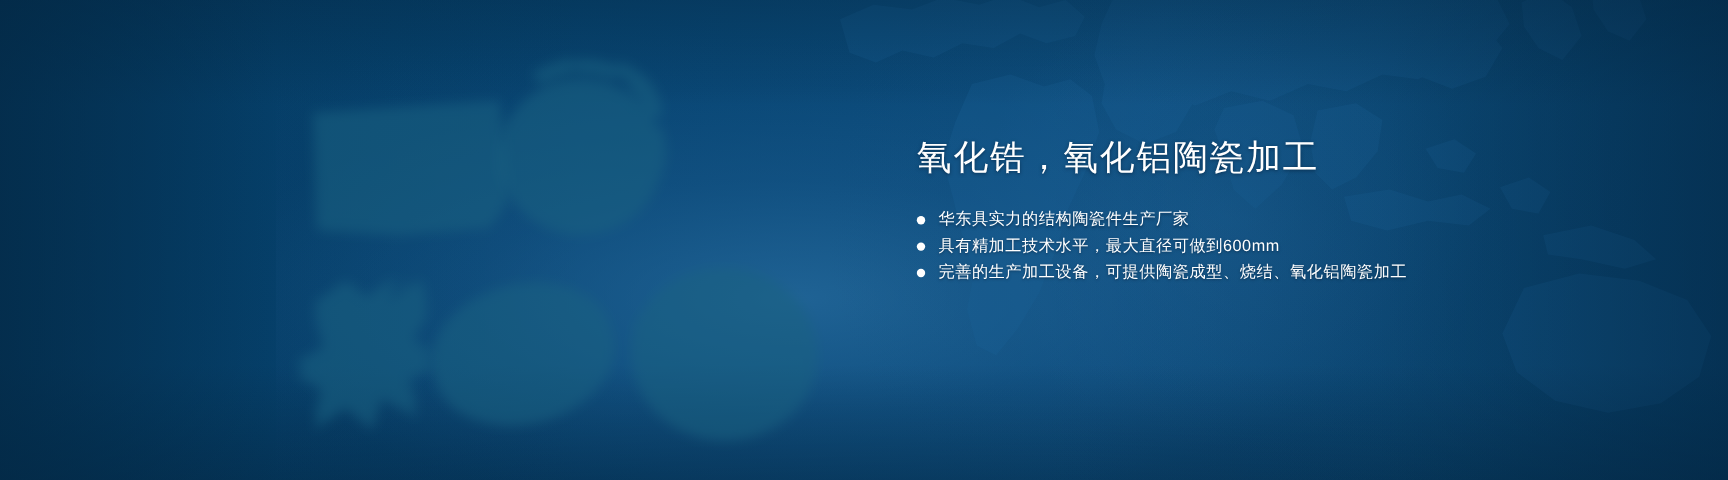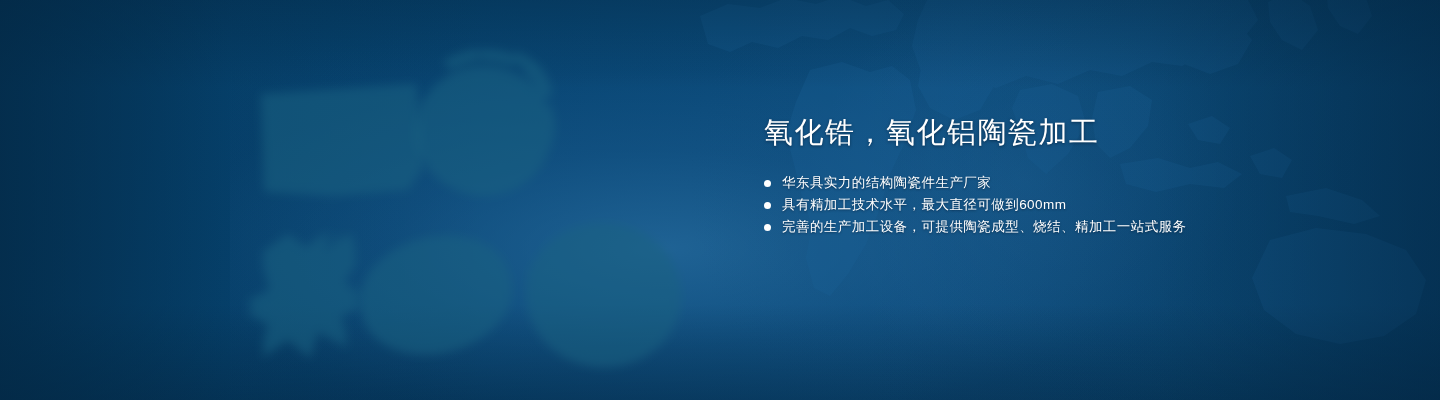--- a/index.html
+++ b/index.html
@@ -345,18 +345,18 @@
       <div class="bullet-row">
         <span class="dot"></span>
         <span>华东具实力的结构陶瓷件生产厂家</span>
       </div>
       <div class="bullet-row">
         <span class="dot"></span>
         <span>具有精加工技术水平，最大直径可做到600mm</span>
       </div>
       <div class="bullet-row">
         <span class="dot"></span>
-        <span>完善的生产加工设备，可提供陶瓷成型、烧结、精加工一站式服务</span>
+        <span>完善的生产加工设备，可提供陶瓷成型、烧结、氧化铝陶瓷加工</span>
       </div>
     </div>
   </div>
 
 </div>
 
 </body></html>

